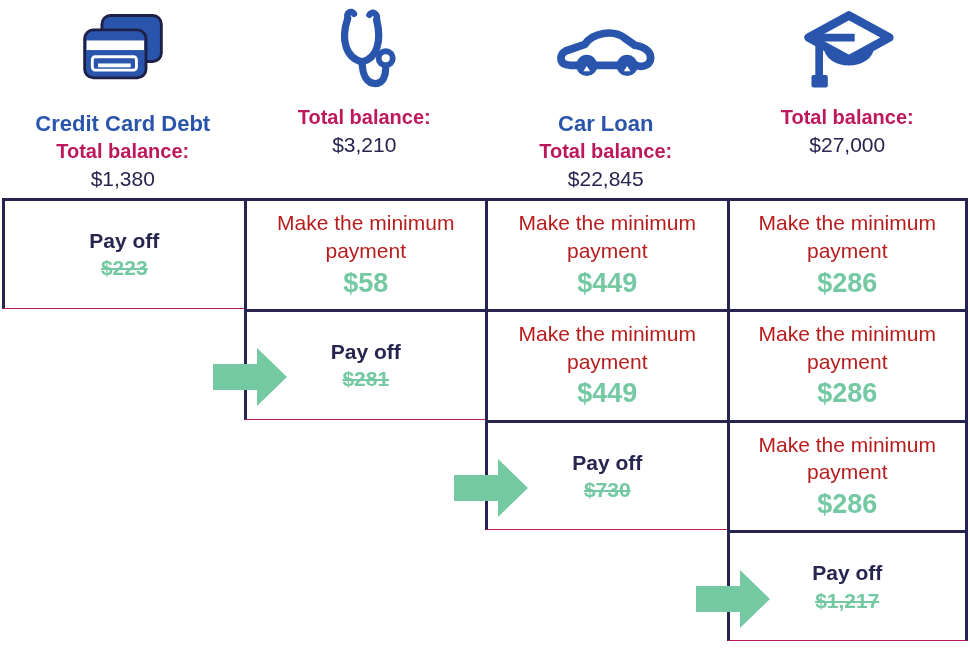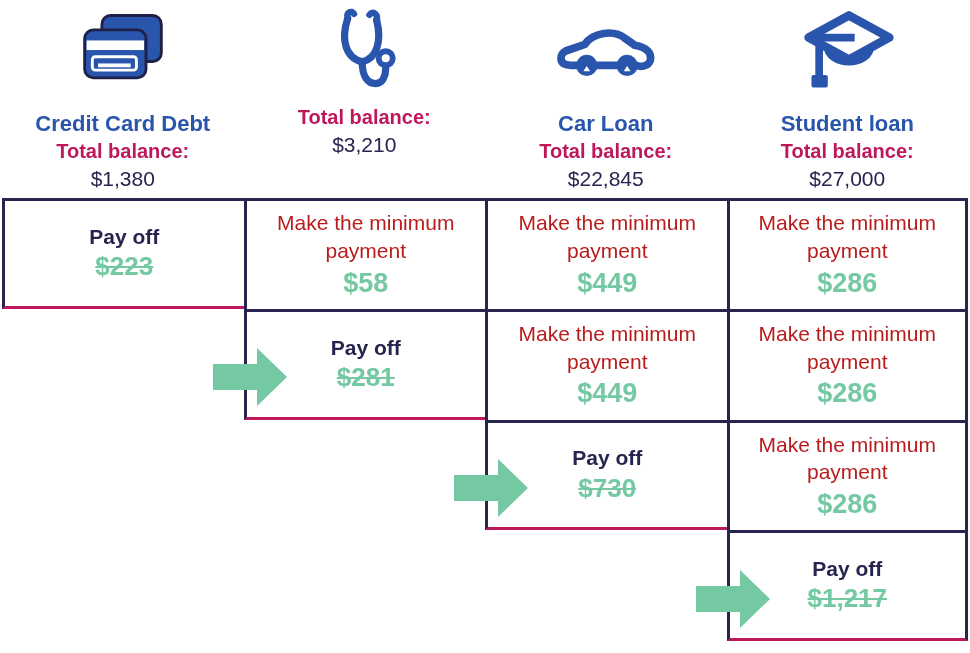--- a/index.html
+++ b/index.html
@@ -51,24 +51,24 @@
   .cell {
     display: flex; flex-direction: column;
     align-items: center; justify-content: center;
     text-align: center;
   }
   .cell.visible {
     border-left: 3px solid #272550;
     border-top: 3px solid #272550;
   }
   .cell.er { border-right: 3px solid #272550; }
-  .cell.eb { border-bottom: 3px solid #be185d; }
+  .cell.eb { border-bottom: 1px solid #be185d; }
 
   .pay-label { font-size: 21px; font-weight: bold; color: #272550; line-height: 1.3; }
-  .amount    { font-size: 26px; font-weight: bold; color: #74C9A3; line-height: 1.3; text-align: center; }
+  .amount    { font-size: 21px; font-weight: bold; color: #74C9A3; line-height: 1.3; text-align: center; }
   .amount.struck { text-decoration: line-through; text-decoration-thickness: 2px; }
   .min-label { font-size: 21px; color: #b91c1c; line-height: 1.32; max-width: 205px; }
   .min-amount{ font-size: 27px; font-weight: bold; color: #74C9A3; line-height: 1.3; margin-top: 1px; }
 
   .arrow { position: absolute; z-index: 5; }
   .arrow-r2 { left: 211px; top: 150px; }
   .arrow-r3 { left: 452px; top: 261px; }
   .arrow-r4 { left: 694px; top: 372px; }
 </style>
 </head>
@@ -125,21 +125,20 @@
 
     <div class="hcol">
       <div class="icon-box">
         <svg width="96" height="90" viewBox="0 0 100 92">
           <path d="M30 40 C30 62 74 62 74 40" fill="none" stroke="#2A55AC" stroke-width="9"></path>
           <polygon points="52,9 94,32 52,55 10,32" fill="#ffffff" stroke="#2A55AC" stroke-width="9" stroke-linejoin="round"></polygon>
           <path d="M54 32 L21 32 L21 72" fill="none" stroke="#2A55AC" stroke-width="8" stroke-linecap="square"></path>
           <rect x="13" y="71" width="17" height="13" rx="2" fill="#2A55AC"></rect>
         </svg>
       </div>
-      <div class="debt-title">Student loan</div>
       <div class="bal-label">Total balance:</div>
       <div class="bal-amount">$27,000</div>
     </div>
   </div>
 
   <div class="ptable">
 
     <div class="cell visible eb">
       <div class="pay-label">Pay off</div>
       <div class="amount struck">$223</div>

